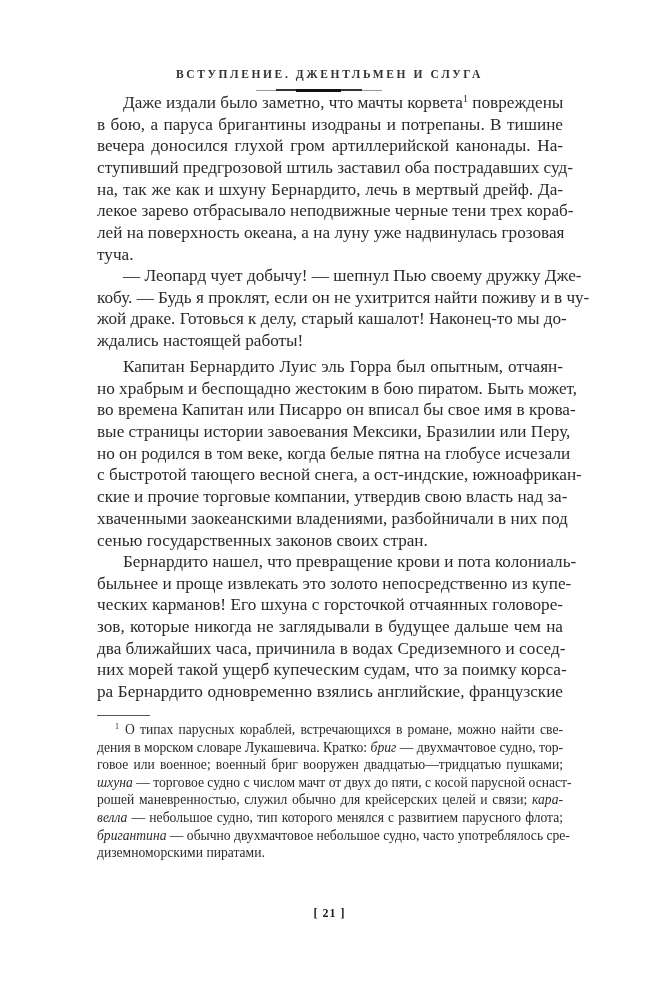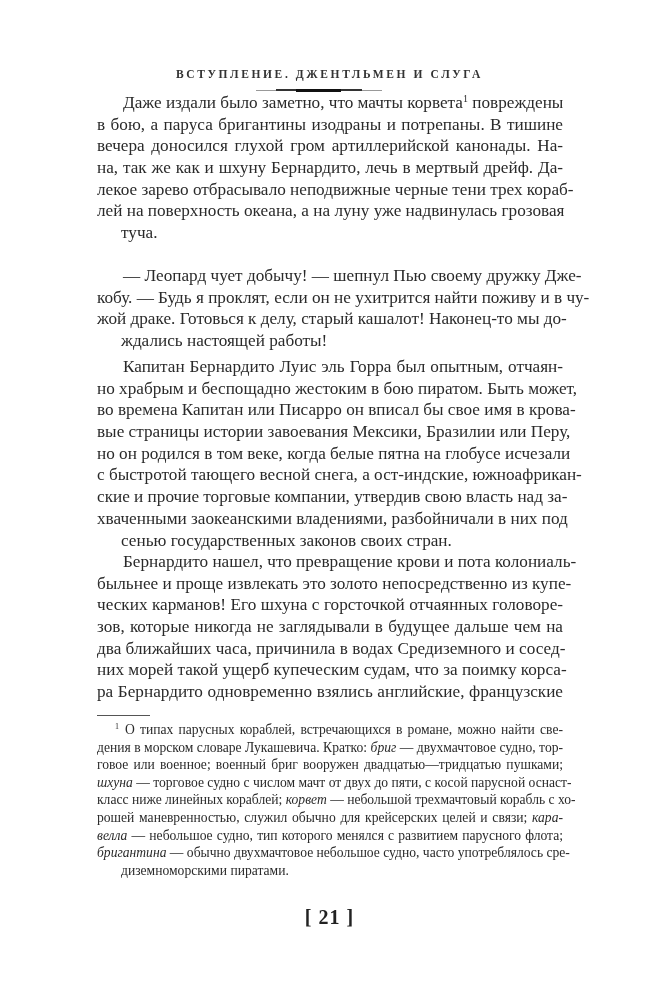--- a/index.html
+++ b/index.html
@@ -5,49 +5,50 @@
   html, body { margin: 0; padding: 0; background: #ffffff; }
   body { width: 659px; height: 1000px; position: relative; overflow: hidden; color: #2a2a2a; font-family: "DejaVu Serif", "Liberation Serif", serif; }
   .page { position: absolute; left: 0; top: 0; width: 659px; height: 828px; }
   .running-head { position: absolute; top: 68px; left: 0; width: 659px; text-align: center; font-family: "Liberation Serif", serif; font-weight: bold; font-size: 11.5px; letter-spacing: 2.6px; color: #333; }
   .ornament { position: absolute; top: 89px; left: 256px; width: 126px; height: 3px; }
   .ornament .thin { position: absolute; top: 1px; left: 0; width: 126px; height: 1px; background: #999; }
   .ornament .mid { position: absolute; top: 0; left: 20px; width: 86px; height: 2px; background: #333; }
   .ornament .thick { position: absolute; top: -0.5px; left: 40px; width: 45px; height: 3px; background: #111; }
   .body-text { position: absolute; left: 97px; width: 466px; font-family: "Liberation Serif", serif; font-size: 17.2px; line-height: 21.7px; }
   .line { display: block; white-space: nowrap; text-align: justify; text-align-last: justify; height: 21.7px; }
-  .line.last { text-align-last: left; margin-left: 24px; }
+  .line.last { text-align-last: left; }
   .line.indent { padding-left: 26px; }
   sup.fn { font-size: 10px; vertical-align: 6px; line-height: 0; }
   .p1 { top: 92px; }
   .p2 { top: 269px; }
   .p3 { top: 356px; }
   .fn-rule { position: absolute; top: 715px; left: 97px; width: 53px; height: 1px; background: #555; }
   .footnote { position: absolute; top: 721px; left: 97px; width: 466px; font-family: "Liberation Serif", serif; font-size: 13.6px; line-height: 17.6px; }
   .footnote .line { height: 17.6px; }
   .footnote .line.indent { padding-left: 18px; }
   .footnote sup { font-size: 8px; vertical-align: 5px; line-height: 0; margin-right: 6px; }
   .footnote i { font-style: italic; }
-  .folio { position: absolute; top: 906px; left: 0; width: 659px; text-align: center; font-family: "Liberation Serif", serif; font-weight: bold; font-size: 20px; letter-spacing: 1px; color: #222; }
+  .folio { position: absolute; top: 906px; left: 0; width: 659px; text-align: center; font-family: "Liberation Serif", serif; font-weight: bold; font-size: 12px; letter-spacing: 1px; color: #222; }
 </style>
 </head>
 <body>
 
 <div class="page">
   <div class="running-head">ВСТУПЛЕНИЕ. ДЖЕНТЛЬМЕН И СЛУГА</div>
   <div class="ornament">
     <div class="thin"></div>
     <div class="mid"></div>
     <div class="thick"></div>
   </div>
 
   <div class="body-text p1">
     <span class="line indent"><span>Даже издали было заметно, что мачты корвета</span><sup class="fn">1</sup><span> повреждены</span></span>
     <span class="line">в бою, а паруса бригантины изодраны и потрепаны. В тишине</span>
     <span class="line">вечера доносился глухой гром артиллерийской канонады. На-</span>
+    <span class="line">ступивший предгрозовой штиль заставил оба пострадавших суд-</span>
     <span class="line">на, так же как и шхуну Бернардито, лечь в мертвый дрейф. Да-</span>
     <span class="line">лекое зарево отбрасывало неподвижные черные тени трех кораб-</span>
     <span class="line">лей на поверхность океана, а на луну уже надвинулась грозовая</span>
     <span class="line last">туча.</span>
   </div>
 
   <div class="body-text p2" style="top:265px;">
     <span class="line indent">— Леопард чует добычу! — шепнул Пью своему дружку Дже-</span>
     <span class="line">кобу. — Будь я проклят, если он не ухитрится найти поживу и в чу-</span>
     <span class="line">жой драке. Готовься к делу, старый кашалот! Наконец-то мы до-</span>
@@ -76,21 +77,20 @@
     <span class="line">ра Бернардито одновременно взялись английские, французские</span>
   </div>
 
   <div class="fn-rule"></div>
 
   <div class="footnote" id="footnote">
       <span class="line indent"><sup>1</sup><span>О типах парусных кораблей, встречающихся в романе, можно найти све-</span></span>
       <span class="line"><span>дения в морском словаре Лукашевича. Кратко: </span><i>бриг</i><span> — двухмачтовое судно, тор-</span></span>
       <span class="line"><span>говое или военное; военный бриг вооружен двадцатью—тридцатью пушками;</span></span>
       <span class="line"><i>шхуна</i><span> — торговое судно с числом мачт от двух до пяти, с косой парусной оснаст-</span></span>
-      <span class="line"><span>класс ниже линейных кораблей; </span><i>корвет</i><span> — небольшой трехмачтовый корабль с хо-</span></span>
       <span class="line"><span>рошей маневренностью, служил обычно для крейсерских целей и связи; </span><i>кара-</i></span>
       <span class="line"><i>велла</i><span> — небольшое судно, тип которого менялся с развитием парусного флота;</span></span>
       <span class="line"><i>бригантина</i><span> — обычно двухмачтовое небольшое судно, часто употреблялось сре-</span></span>
       <span class="line last"><span>диземноморскими пиратами.</span></span>
     </div>
 
   <div class="folio">[ 21 ]</div>
 </div>
 
 </body></html>

